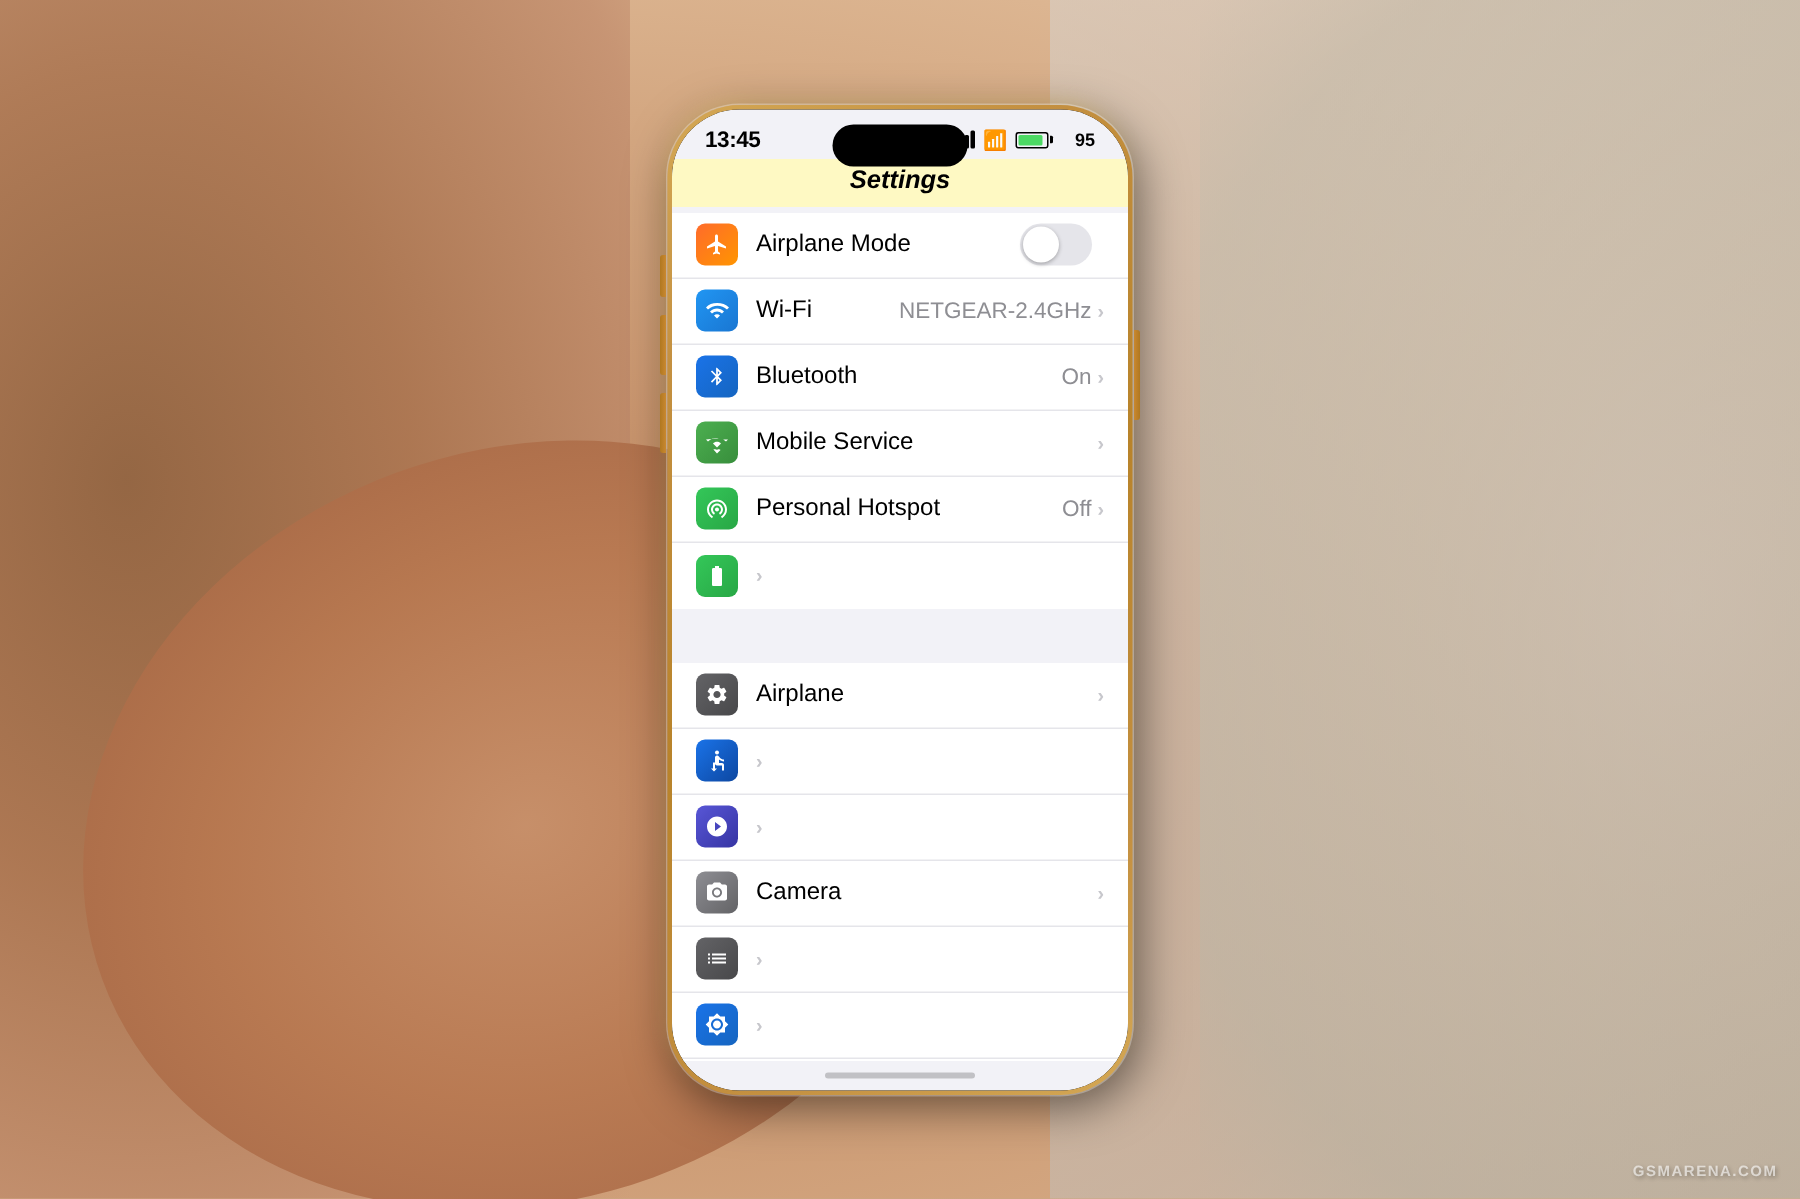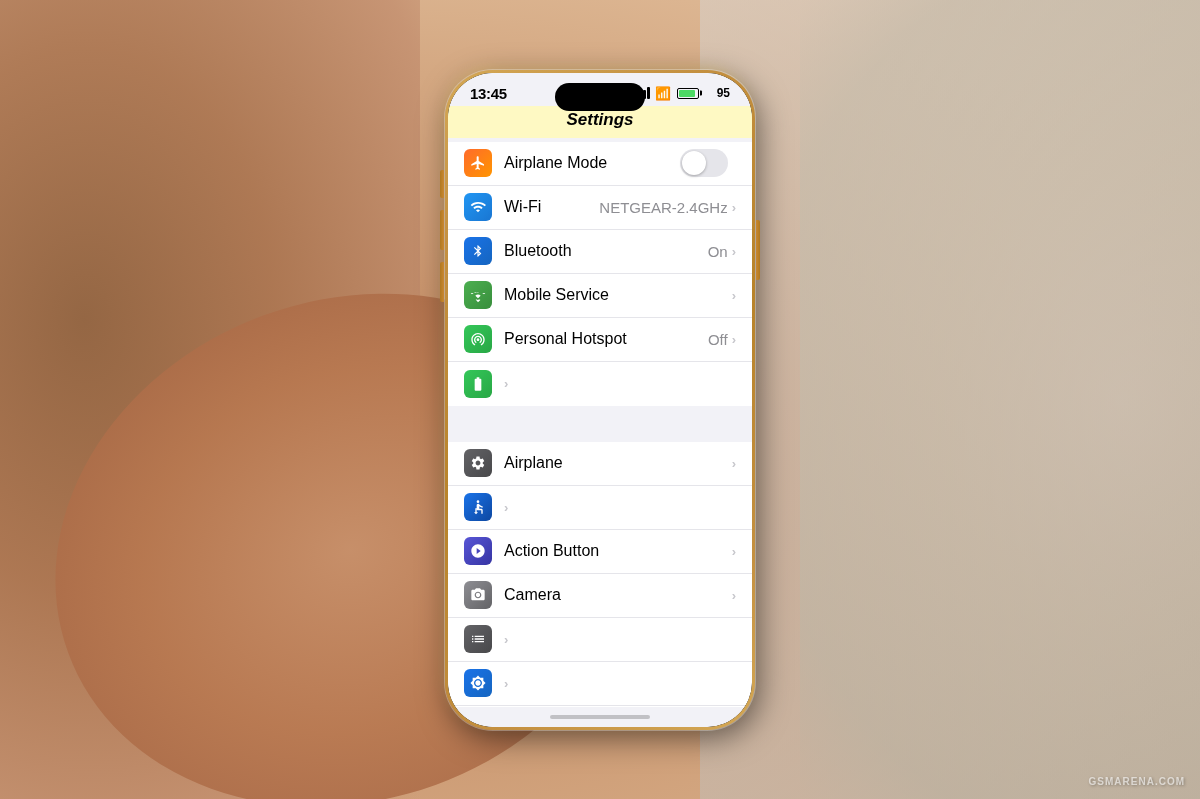--- a/index.html
+++ b/index.html
@@ -529,21 +529,20 @@
               </div>
               <span class="row-chevron">›</span>
             </div>
 
             <div class="settings-row">
               <div class="row-icon icon-blue-action">
                 <svg width="16" height="16" viewBox="0 0 24 24" fill="white">
                   <path d="M12 2C6.48 2 2 6.48 2 12s4.48 10 10 10 10-4.48 10-10S17.52 2 12 2zm-2 14.5v-9l6 4.5-6 4.5z"></path>
                 </svg>
               </div>
-              <span class="row-label">Action Button</span>
               <span class="row-chevron">›</span>
             </div>
 
             <div class="settings-row">
               <div class="row-icon icon-gray-camera">
                 <svg width="16" height="16" viewBox="0 0 24 24" fill="white">
                   <path d="M12 15.2c1.77 0 3.2-1.43 3.2-3.2S13.77 8.8 12 8.8 8.8 10.23 8.8 12s1.43 3.2 3.2 3.2zM9 2L7.17 4H4c-1.1 0-2 .9-2 2v12c0 1.1.9 2 2 2h16c1.1 0 2-.9 2-2V6c0-1.1-.9-2-2-2h-3.17L15 2H9zm3 15c-2.76 0-5-2.24-5-5s2.24-5 5-5 5 2.24 5 5-2.24 5-5 5z"></path>
                 </svg>
               </div>
               <span class="row-label">Camera</span>

